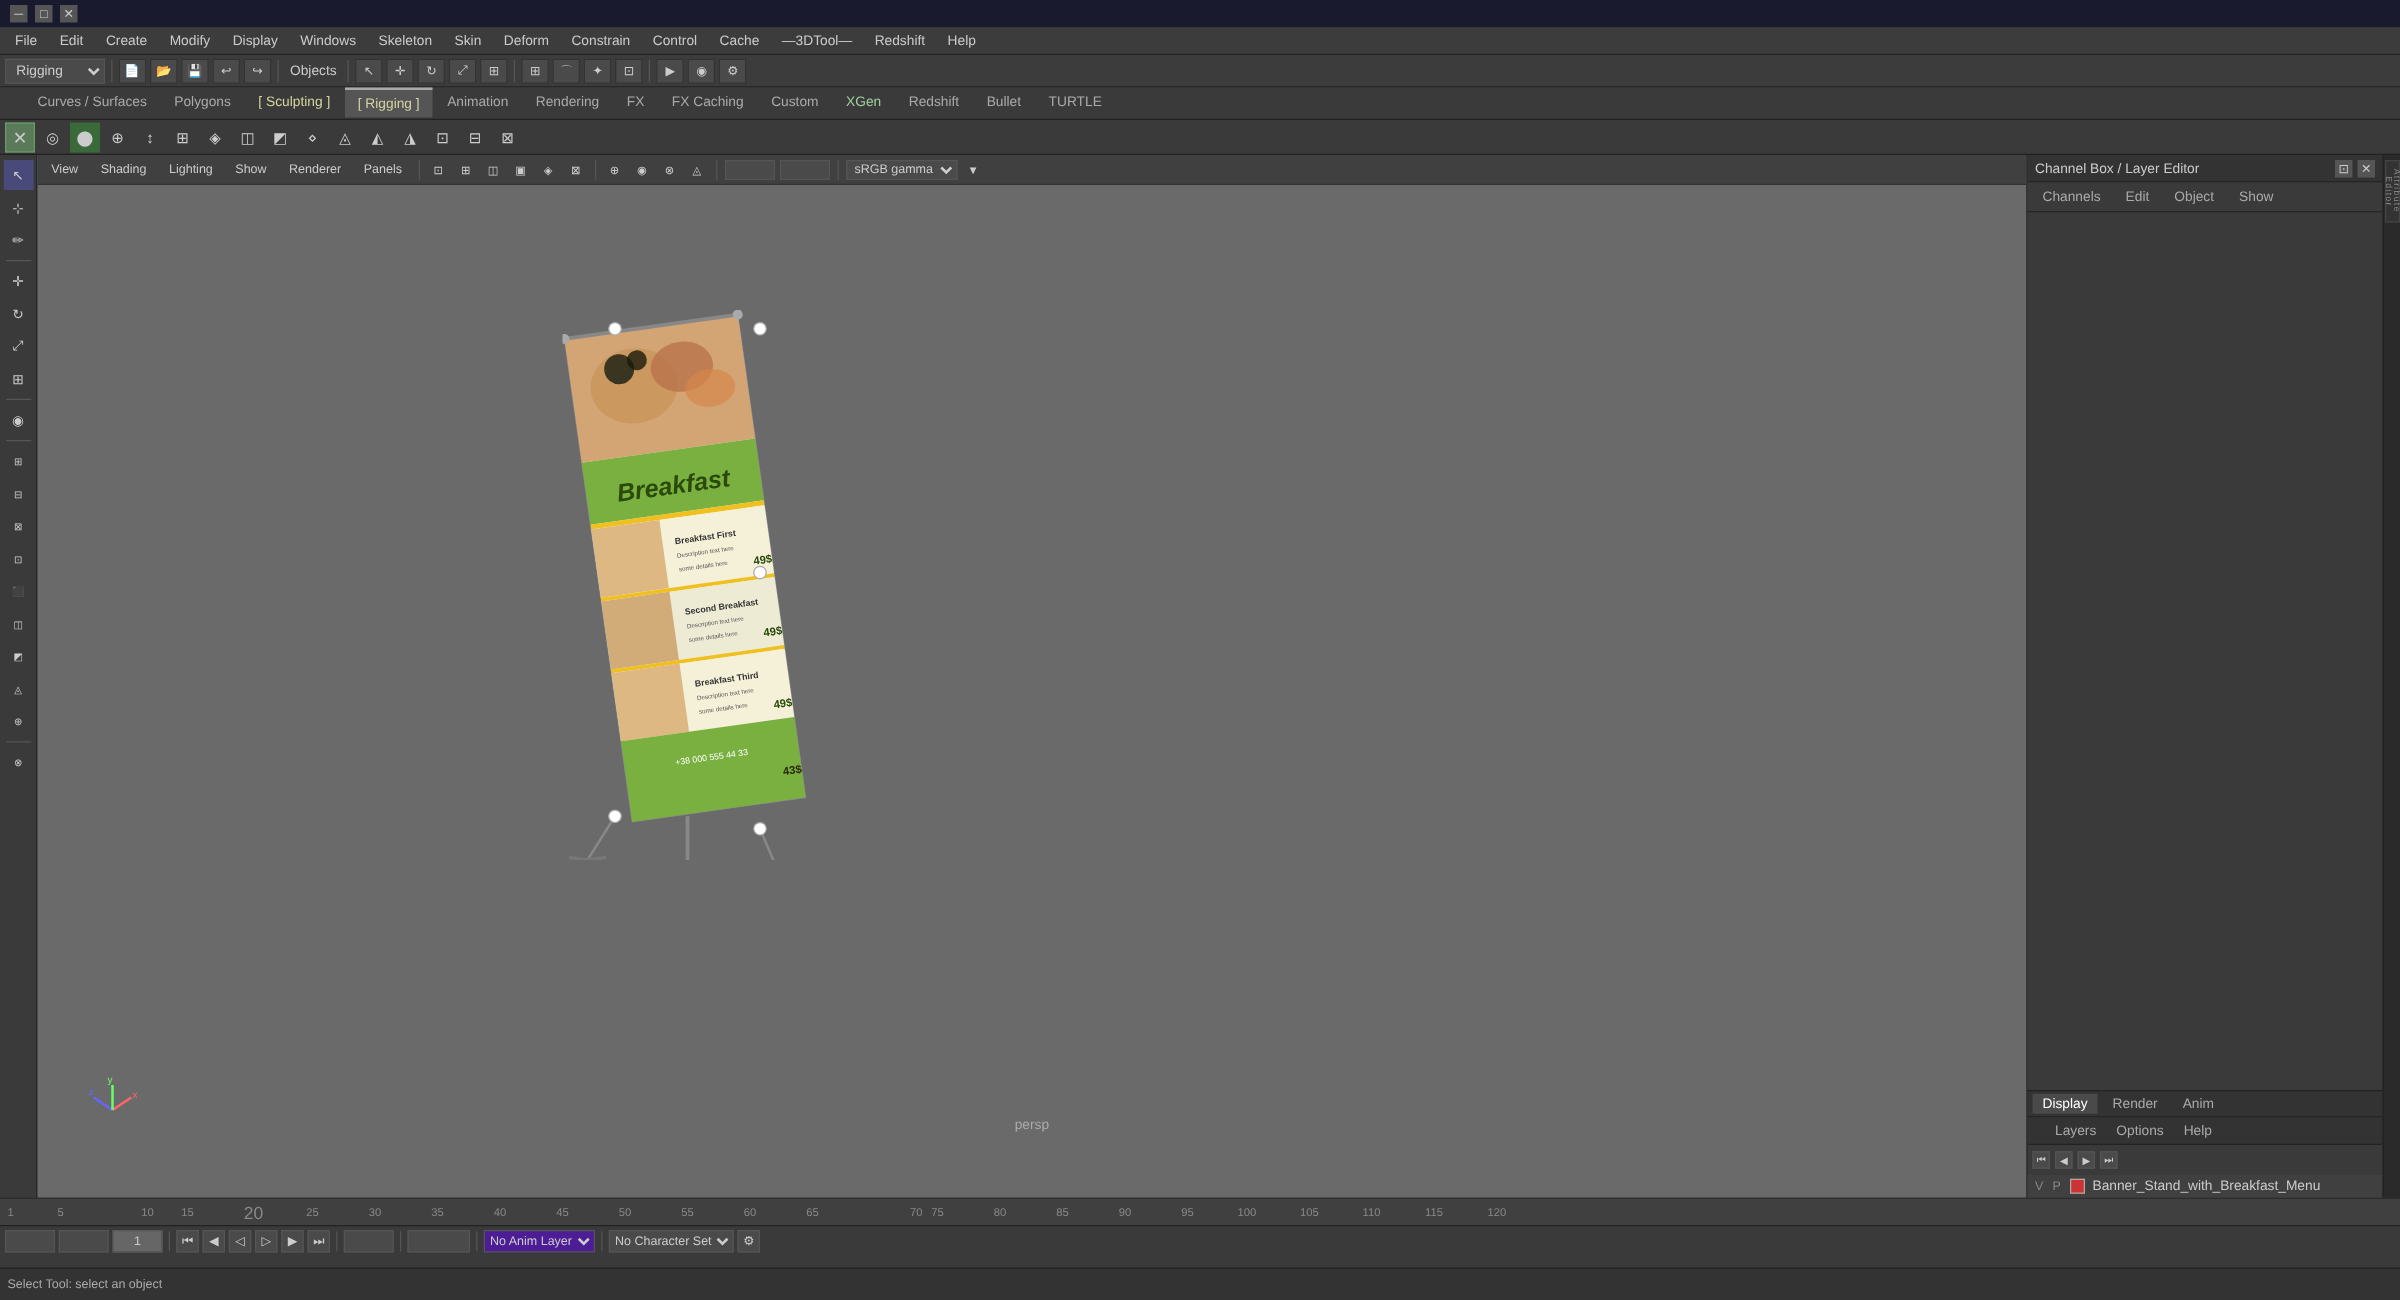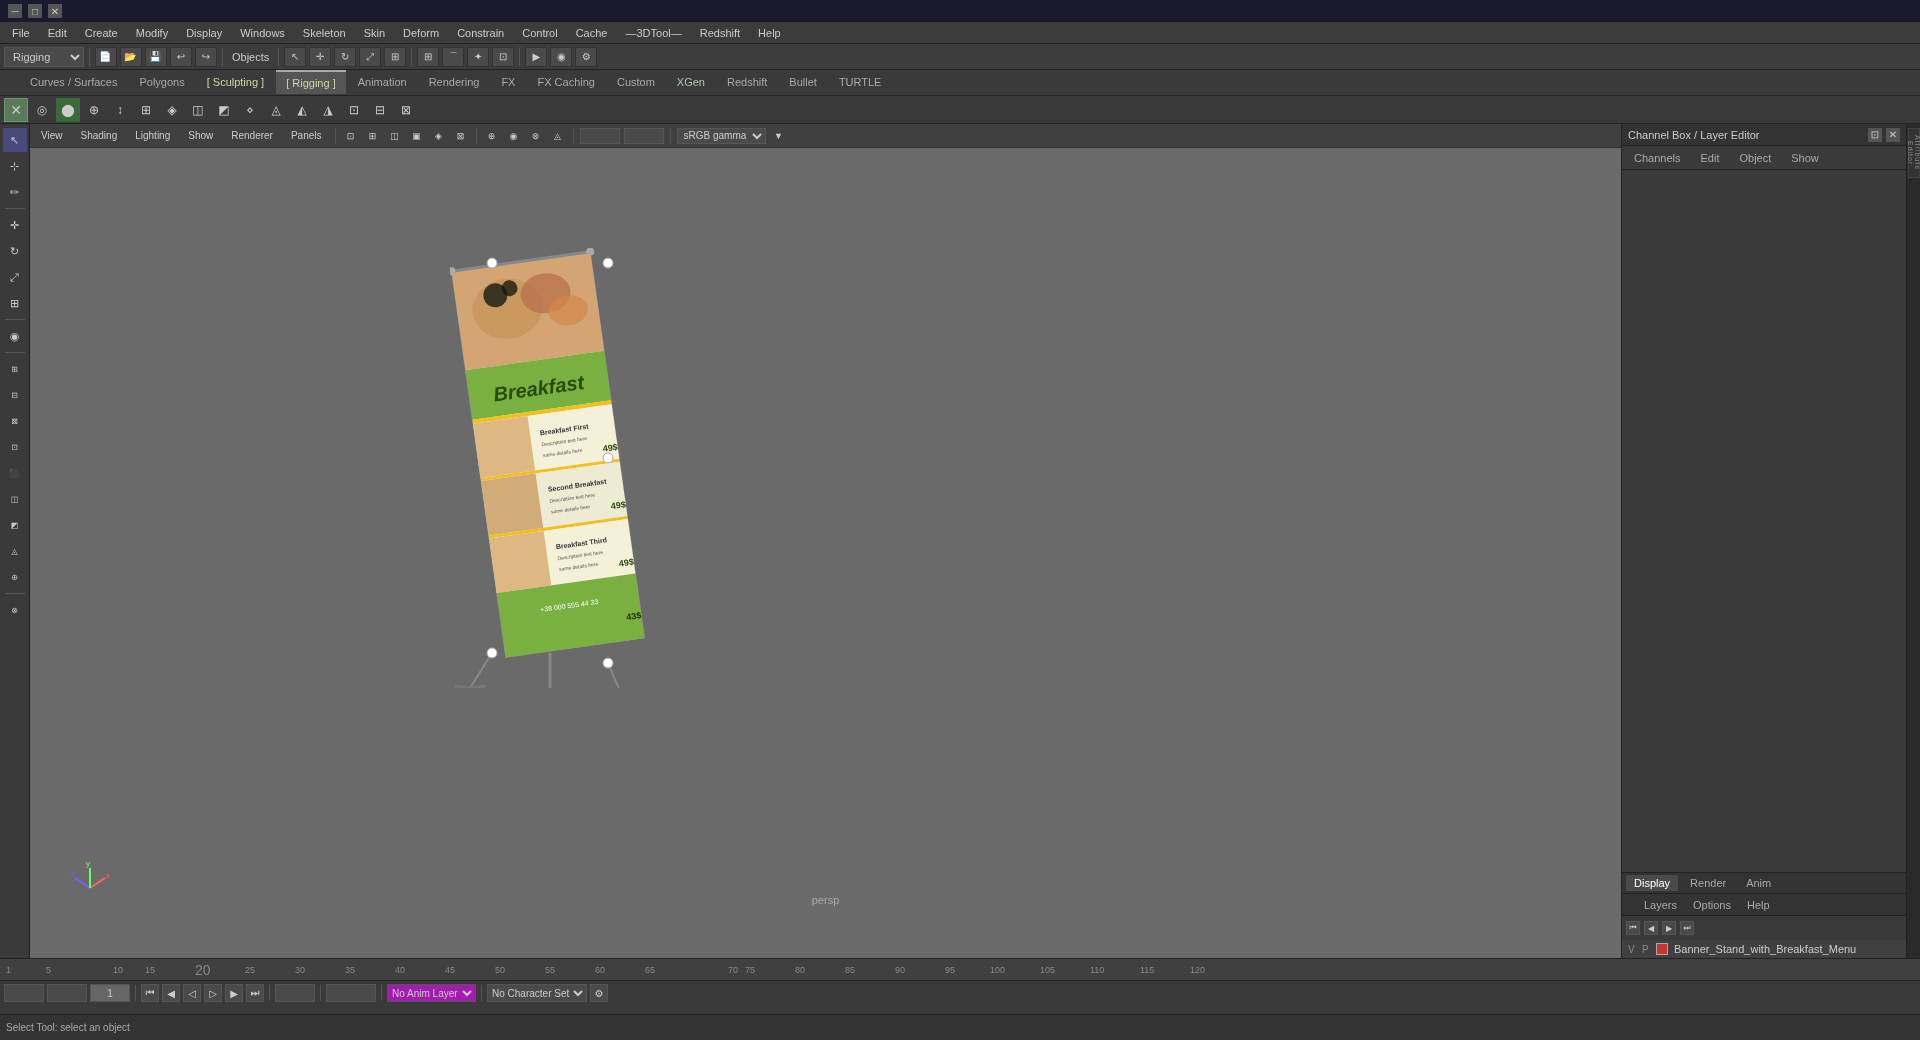--- a/index.html
+++ b/index.html
@@ -775,21 +775,21 @@
     <button class="tl-btn">◀</button>
     <button class="tl-btn">◁</button>
     <button class="tl-btn">▷</button>
     <button class="tl-btn">▶</button>
     <button class="tl-btn">⏭</button>
     <div class="tl-separator"></div>
     <input class="tl-input" type="text" style="">
     <div class="tl-separator"></div>
     <input class="tl-input" type="text" style="width: 50px;">
     <div class="tl-separator"></div>
-    <select style="height:18px;background:#a21caf;border:1px solid #555;color:#ccc;font-size:10px;">
+    <select style="height:18px;background:#4c1d95;border:1px solid #555;color:#ccc;font-size:10px;">
       <option>No Anim Layer</option>
     </select>
     <div class="tl-separator"></div>
     <select style="height:18px;background:#4a4a4a;border:1px solid #555;color:#ccc;font-size:10px;">
       <option>No Character Set</option>
     </select>
     <button class="tl-btn">⚙</button>
   </div>
 </div>
 

